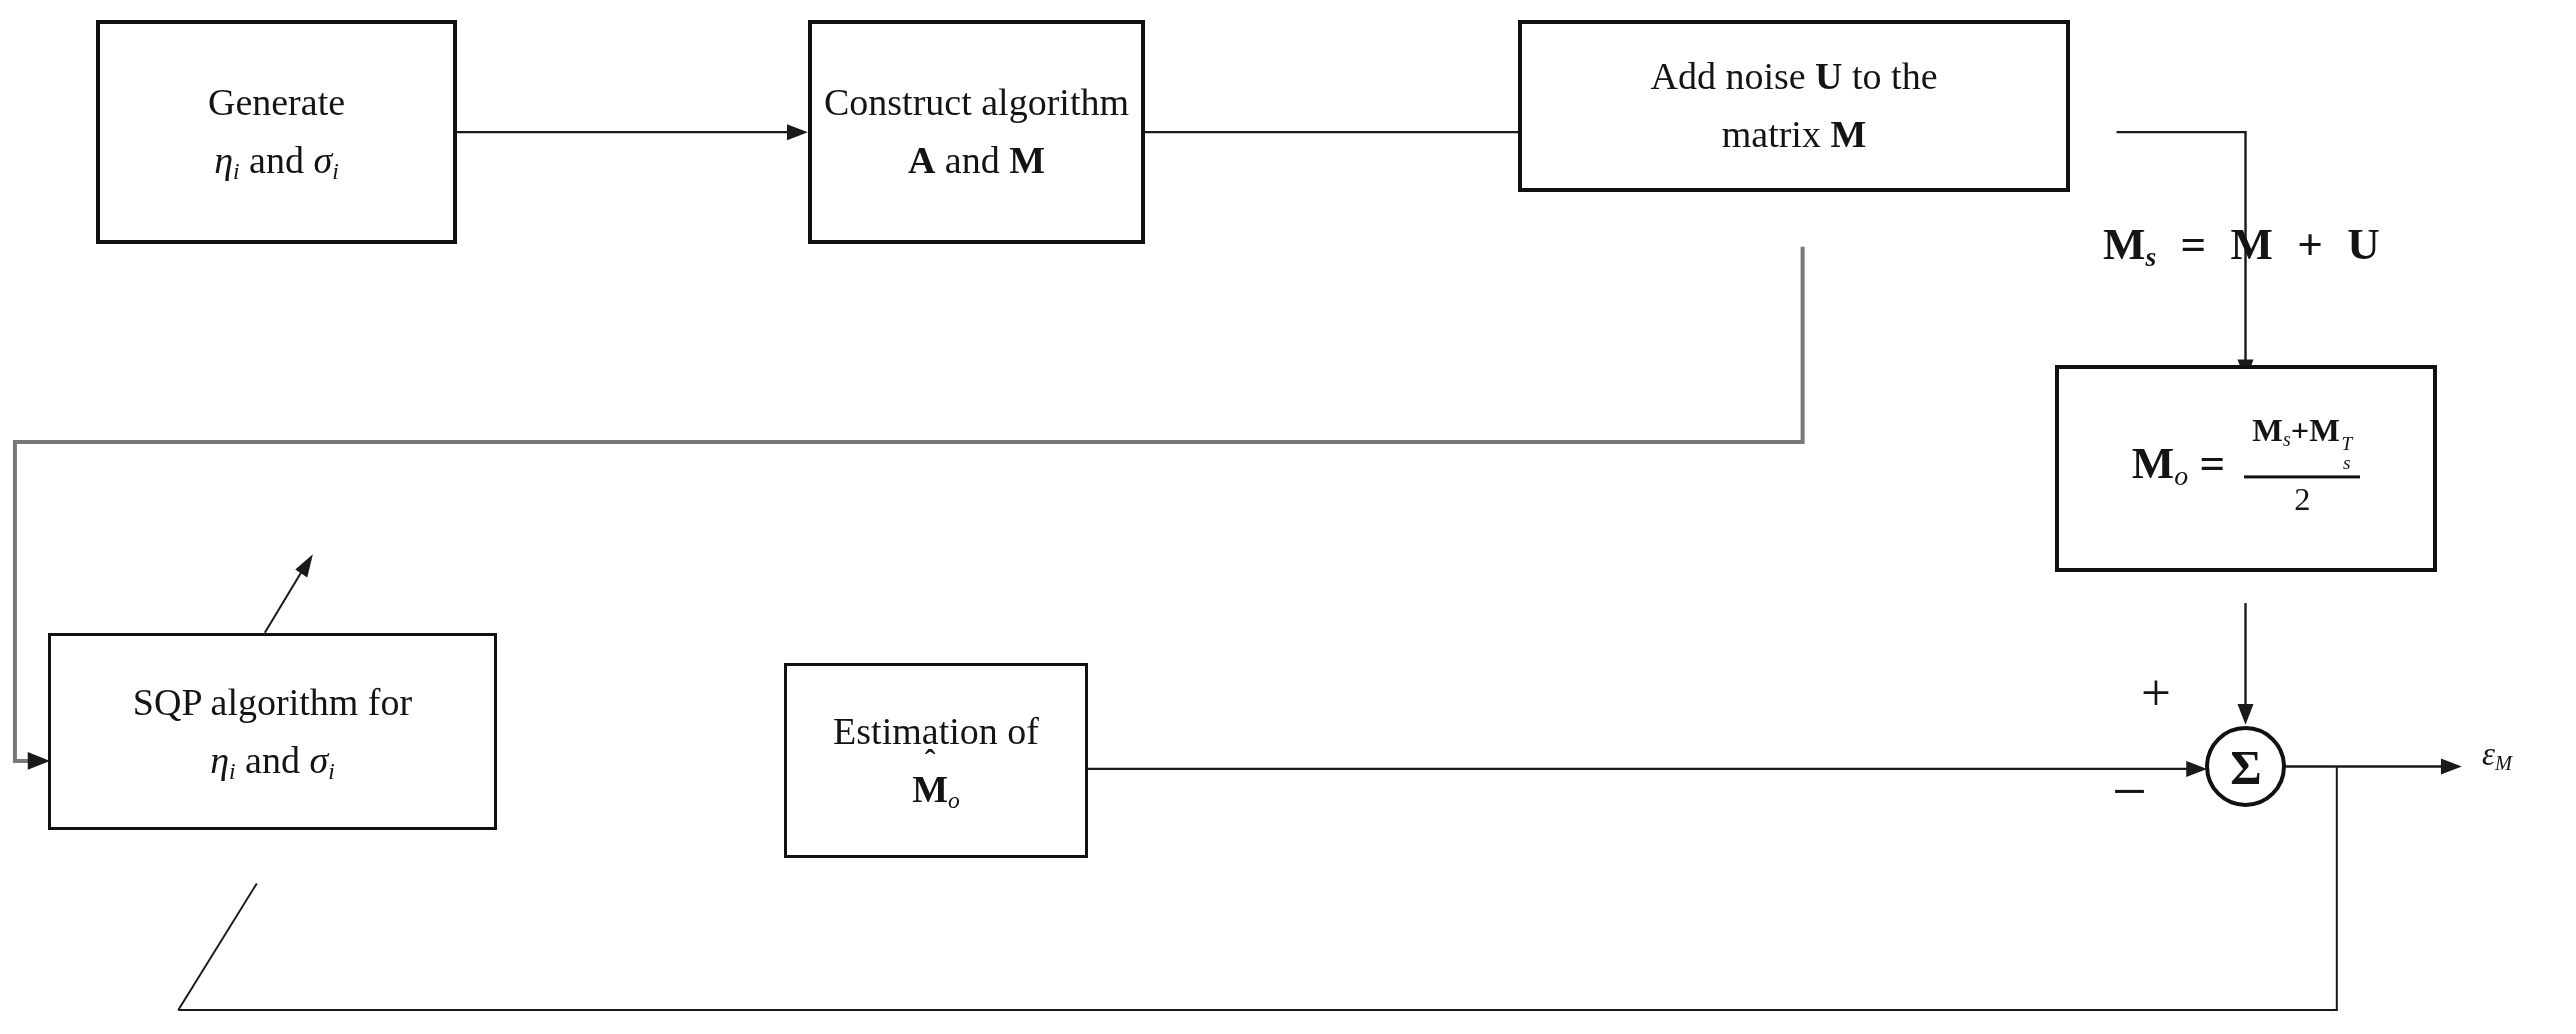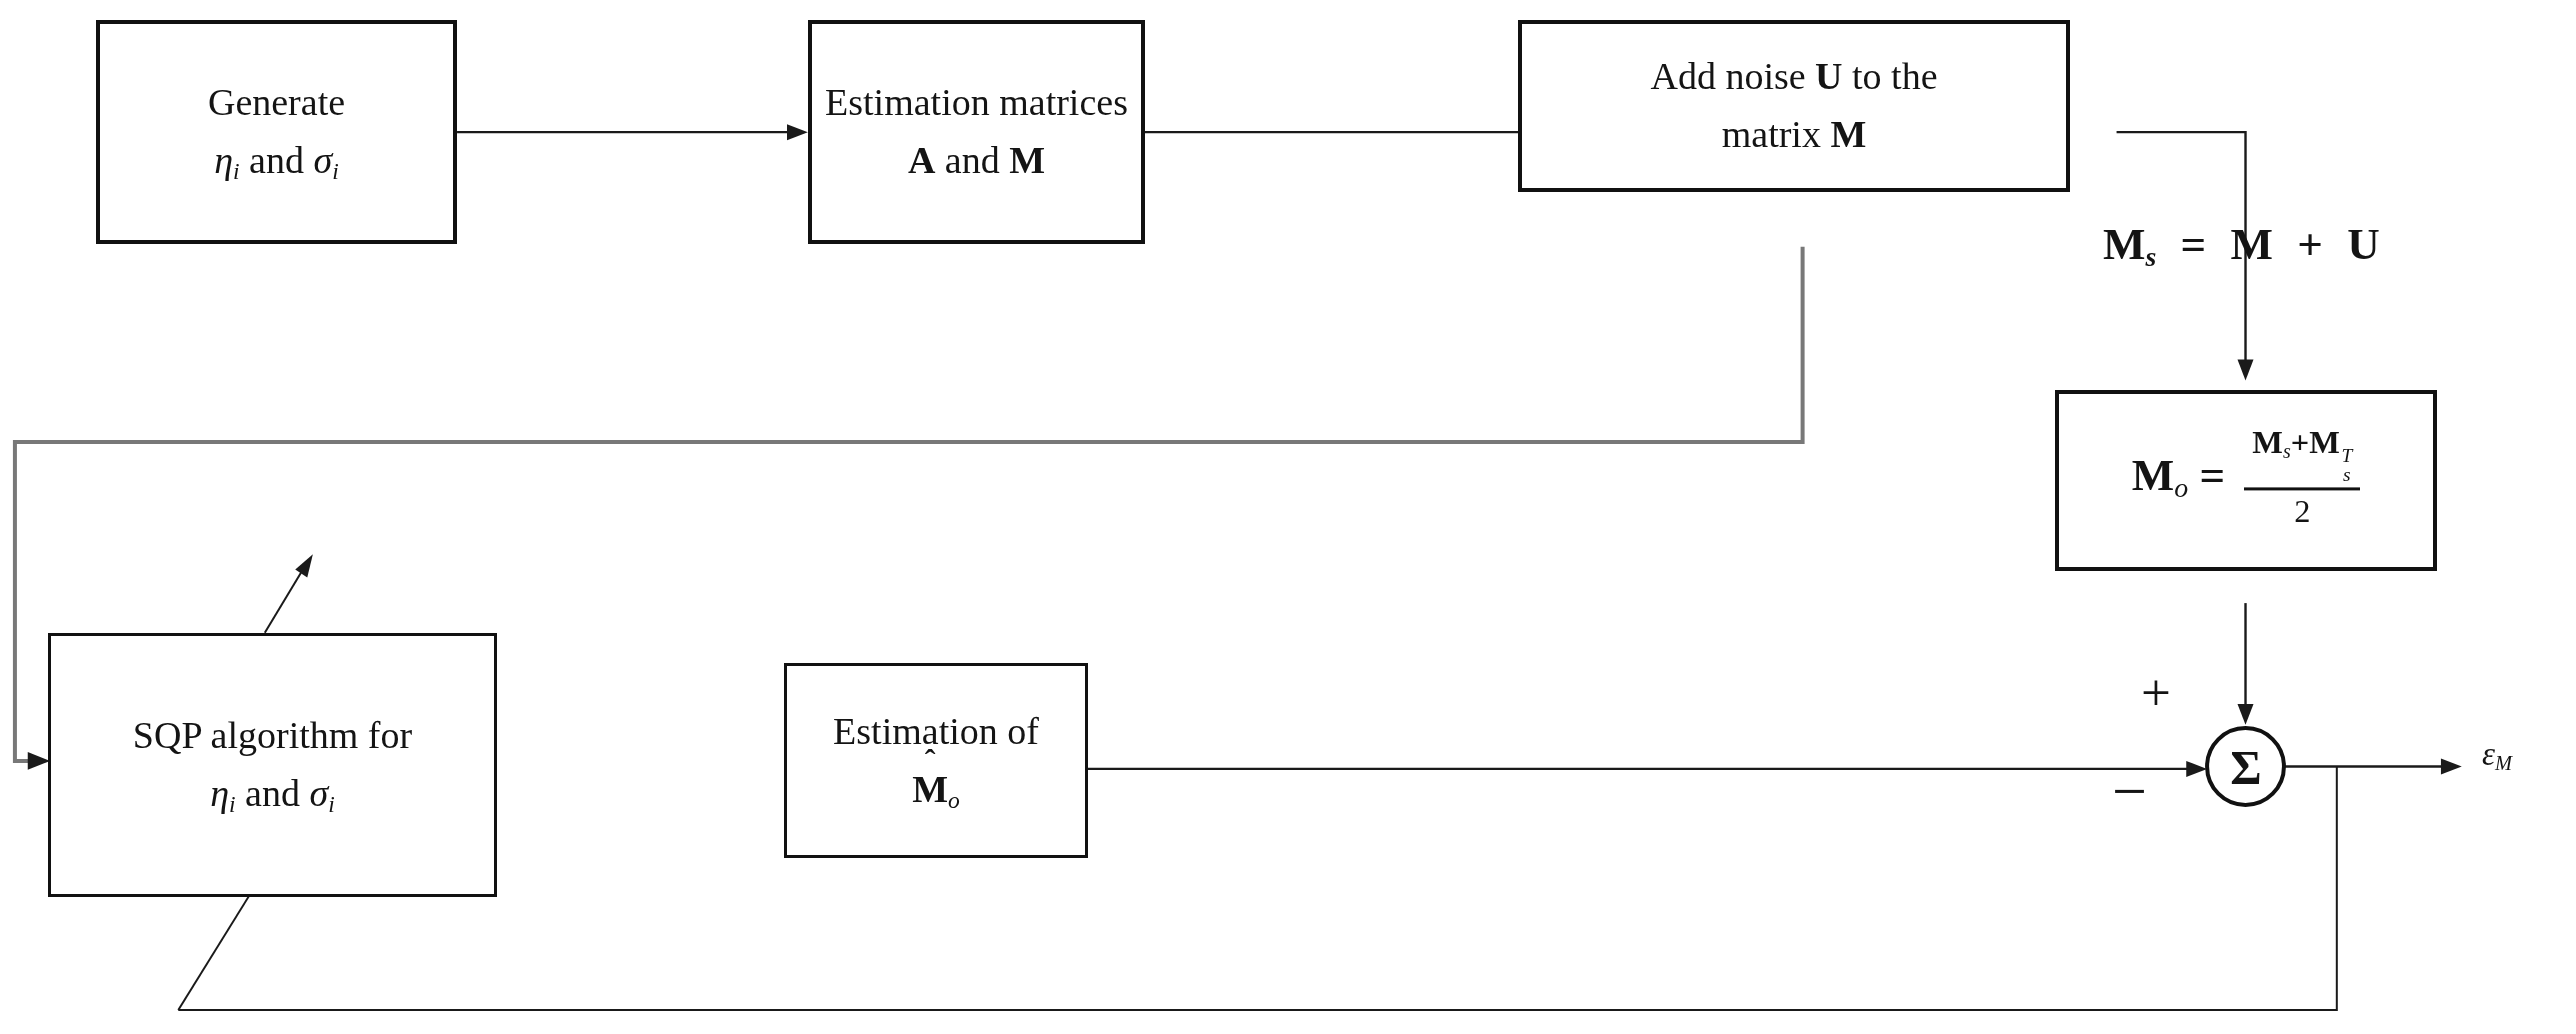--- a/index.html
+++ b/index.html
@@ -74,21 +74,21 @@
   <div class="box" style="left:96px;top:20px;width:361px;height:224px">
     <div><span>Generate</span></div>
     <div>
       <span class="it">η</span><sub>i</sub>
       <span>and</span>
       <span class="it">σ</span><sub>i</sub>
     </div>
   </div>
 
   <div class="box" style="left:808px;top:20px;width:337px;height:224px">
-    <div><span>Estimation matrices</span></div>
+    <div><span>Construct algorithm</span></div>
     <div>
       <span class="b">A</span>
       <span>and</span>
       <span class="b">M</span>
     </div>
   </div>
 
   <div class="box" style="left:1518px;top:20px;width:552px;height:172px">
     <div>
       <span>Add noise</span>
@@ -102,37 +102,37 @@
   </div>
 
   <div class="lbl eq" style="left:2103px;top:218px;width:473px;text-align:left">
     <span>M</span><sub>s</sub>
     <span>=</span>
     <span>M</span>
     <span>+</span>
     <span>U</span>
   </div>
 
-  <div class="box" style="left:2055px;top:390px;width:382px;height:181px;font-size:45px">
+  <div class="box" style="left:2055px;top:365px;width:382px;height:207px;font-size:45px">
     <div>
       <span class="b">M</span><sub>o</sub>
       <span class="b">=</span>
       <span class="frac">
         <span class="num">
           <span class="b">M</span><sub>s</sub><span class="b">+</span><span class="b">M</span><span class="stack">
               <span class="it">T</span>
               <span class="it">s</span>
             </span>
         </span>
         <span class="den"><span>2</span></span>
       </span>
     </div>
   </div>
 
-  <div class="box thin" style="left:48px;top:633px;width:449px;height:264px">
+  <div class="box thin" style="left:48px;top:633px;width:449px;height:197px">
     <div><span>SQP algorithm for</span></div>
     <div>
       <span class="it">η</span><sub>i</sub>
       <span>and</span>
       <span class="it">σ</span><sub>i</sub>
     </div>
   </div>
 
   <div class="box thin" style="left:784px;top:663px;width:304px;height:195px">
     <div><span>Estimation of</span></div>

